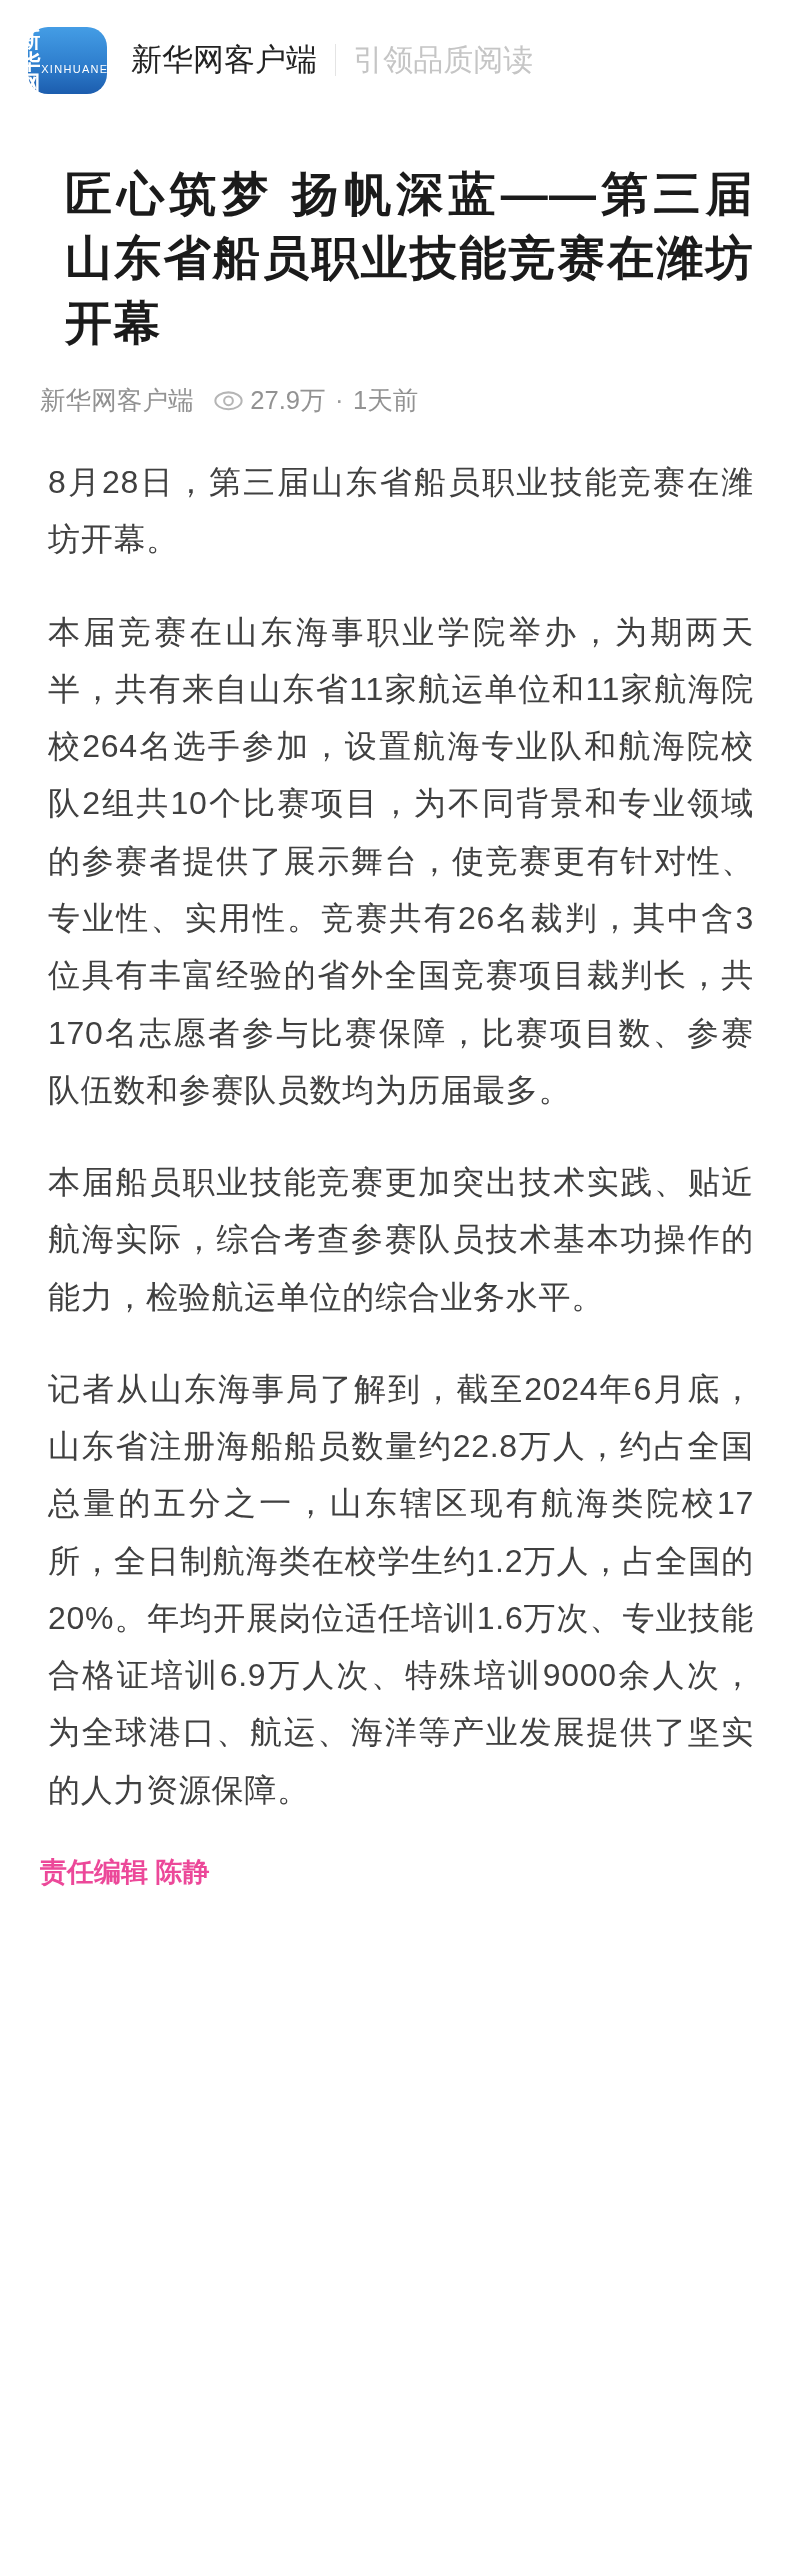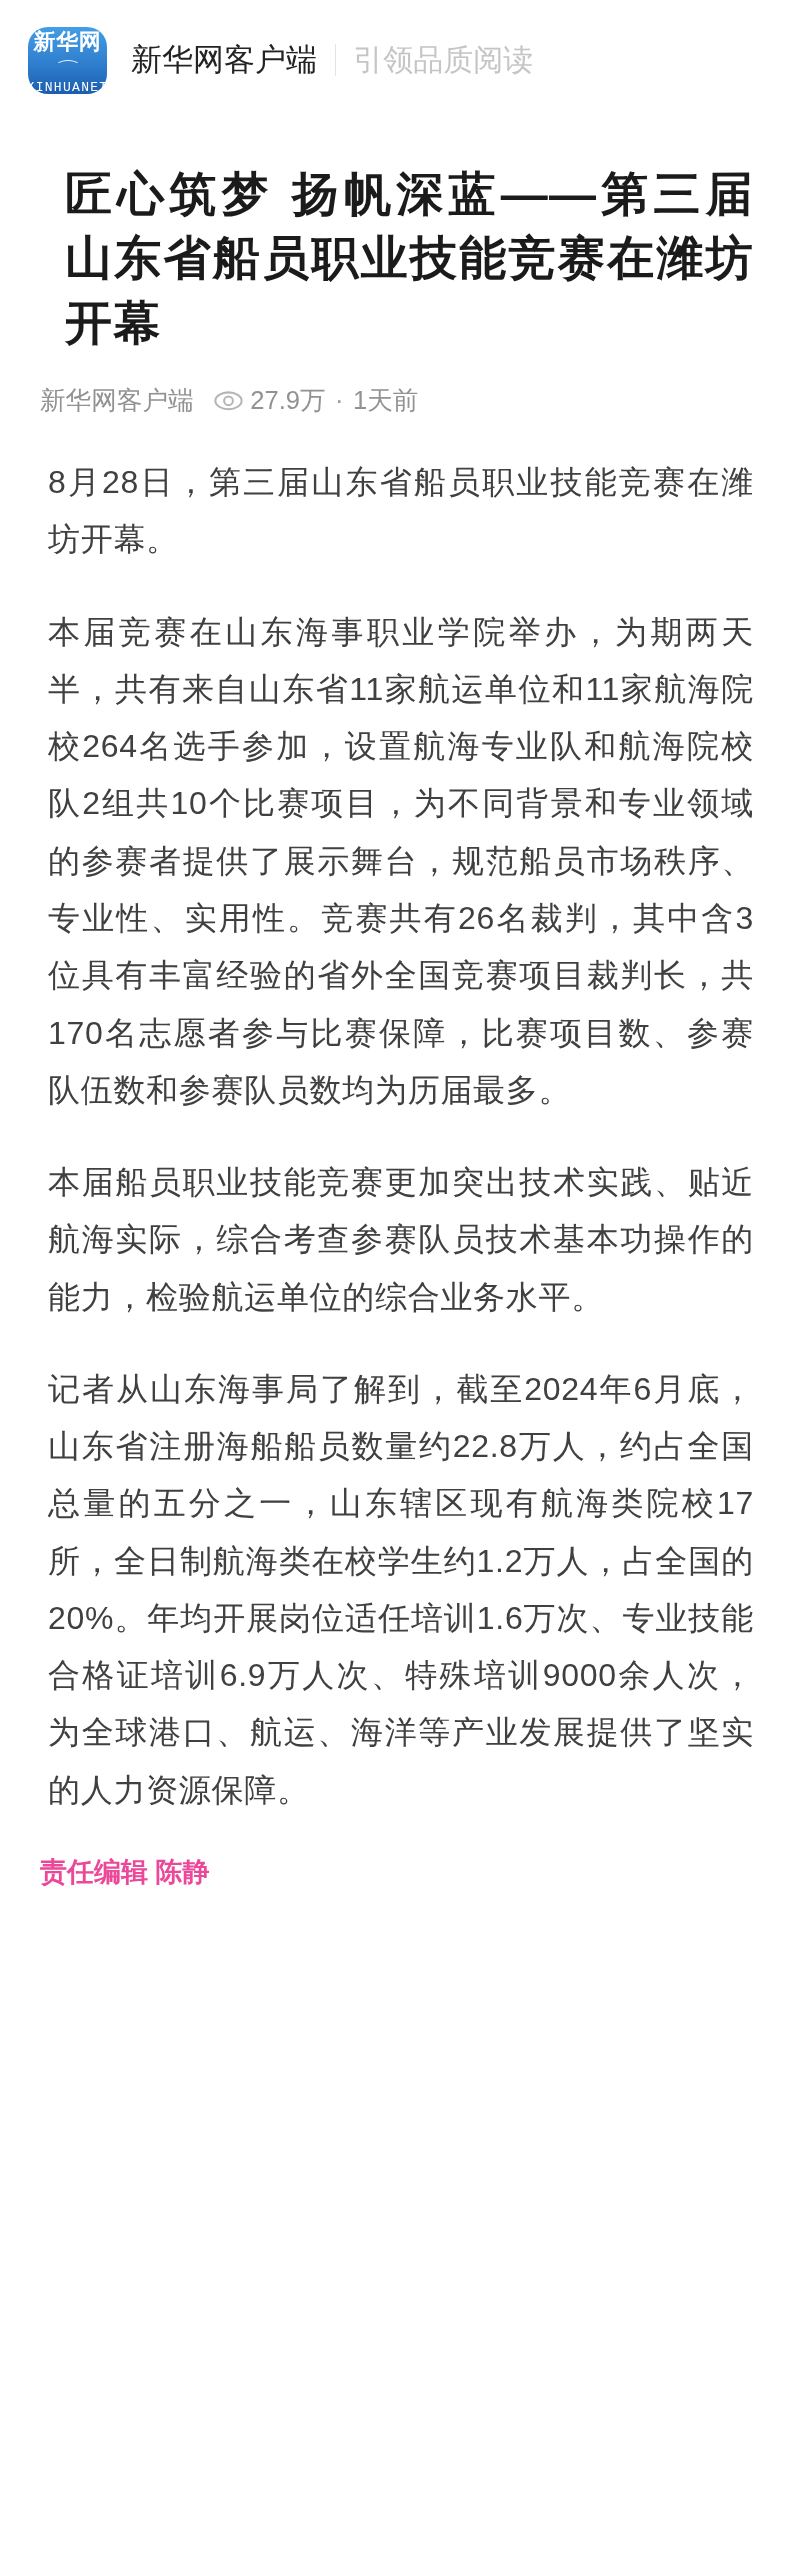--- a/index.html
+++ b/index.html
@@ -18,41 +18,40 @@
     display: flex;
     align-items: center;
     padding: 0 25.6px 0 28px;
   }
   .app-icon {
     width: 79px;
     height: 67px;
     border-radius: 20px;
     background: linear-gradient(180deg, #449de5 0%, #2f7fce 55%, #1c5dae 100%);
     display: flex;
-    flex-direction: column;
+    flex-direction: row;
     align-items: center;
     justify-content: center;
     flex-shrink: 0;
   }
   .app-icon-text {
     color: #ffffff;
     font-weight: 700;
     font-size: 22px;
     letter-spacing: 0.7px;
     line-height: 1;
     margin-top: 4px;
   }
   .app-icon-arc { margin-top: 6px; display: block; }
   .app-icon-sub {
     color: #ffffff;
-    font-size: 13px;
+    font-size: 11px;
     letter-spacing: 1.3px;
     margin-top: 18px;
     line-height: 1;
-    font-family: Liberation Mono, monospace;
   }
   .app-name {
     font-size: 31px;
     color: #232323;
     font-weight: 500;
     margin-left: 24px;
     white-space: nowrap;
   }
   .header-divider {
     width: 1.3px;
@@ -148,20 +147,20 @@
       <ellipse cx="23" cy="16" rx="19.5" ry="12.5" stroke="#b5b5b5" stroke-width="3" fill="none"></ellipse>
       <circle cx="23" cy="16" r="6.5" stroke="#b5b5b5" stroke-width="3" fill="none"></circle>
     </svg>
     <span>27.9万</span>
     <span class="dot">·</span>
     <span>1天前</span>
   </div>
 
   <article class="article-body">
     <p>8月28日，第三届山东省船员职业技能竞赛在潍坊开幕。</p>
-    <p>本届竞赛在山东海事职业学院举办，为期两天半，共有来自山东省11家航运单位和11家航海院校264名选手参加，设置航海专业队和航海院校队2组共10个比赛项目，为不同背景和专业领域的参赛者提供了展示舞台，规范船员市场秩序、专业性、实用性。竞赛共有26名裁判，其中含3位具有丰富经验的省外全国竞赛项目裁判长，共170名志愿者参与比赛保障，比赛项目数、参赛队伍数和参赛队员数均为历届最多。</p>
+    <p>本届竞赛在山东海事职业学院举办，为期两天半，共有来自山东省11家航运单位和11家航海院校264名选手参加，设置航海专业队和航海院校队2组共10个比赛项目，为不同背景和专业领域的参赛者提供了展示舞台，使竞赛更有针对性、专业性、实用性。竞赛共有26名裁判，其中含3位具有丰富经验的省外全国竞赛项目裁判长，共170名志愿者参与比赛保障，比赛项目数、参赛队伍数和参赛队员数均为历届最多。</p>
     <p>本届船员职业技能竞赛更加突出技术实践、贴近航海实际，综合考查参赛队员技术基本功操作的能力，检验航运单位的综合业务水平。</p>
     <p>记者从山东海事局了解到，截至2024年6月底，山东省注册海船船员数量约22.8万人，约占全国总量的五分之一，山东辖区现有航海类院校17所，全日制航海类在校学生约1.2万人，占全国的20%。年均开展岗位适任培训1.6万次、专业技能合格证培训6.9万人次、特殊培训9000余人次，为全球港口、航运、海洋等产业发展提供了坚实的人力资源保障。</p>
   </article>
 </main>
 
 <div class="article-footer">责任编辑 陈静</div>
 
 
 </body></html>

